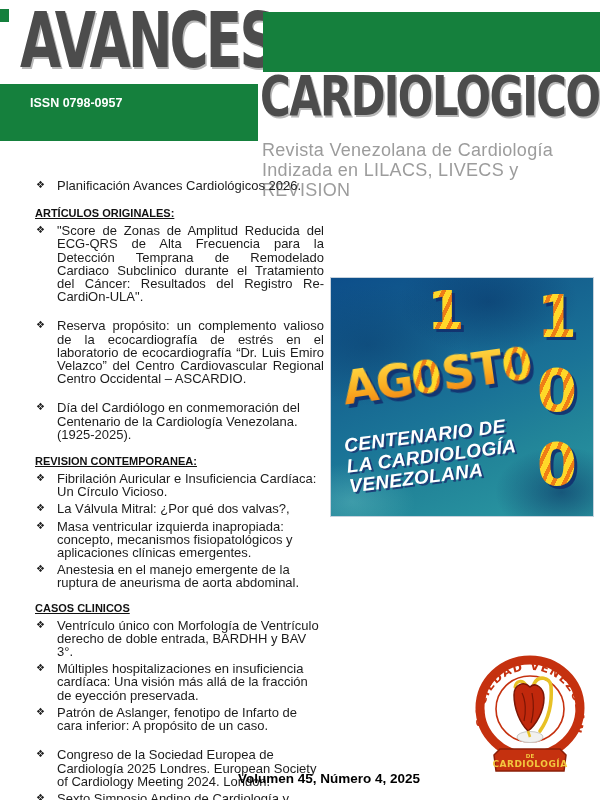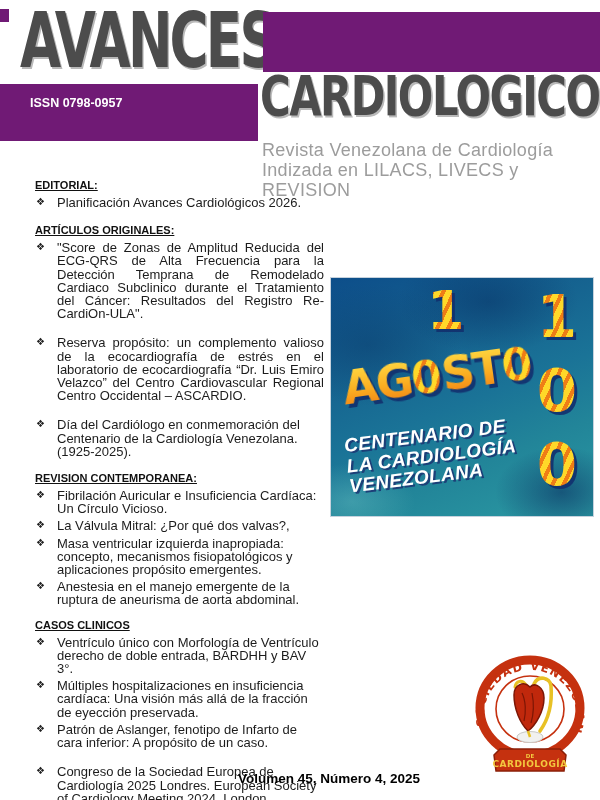--- a/index.html
+++ b/index.html
@@ -1,20 +1,20 @@
 <!DOCTYPE html>
 <html><head>
 <meta charset="utf-8">
 <style>
   html,body{margin:0;padding:0;background:#ffffff;}
   #page{position:relative;width:600px;height:800px;background:#fff;overflow:hidden;
         font-family:"Liberation Sans","DejaVu Sans",sans-serif;color:#1a1a1a;}
 
   
-  .red{background:#701a75;}
+  .red{background:#15803d;}
   #top-tick{position:absolute;left:0;top:9px;width:9px;height:13px;}
   #top-red-bar{position:absolute;left:263px;top:12px;width:337px;height:60px;}
   #title-avances{position:absolute;left:20px;top:-4px;font-family:"DejaVu Sans",sans-serif;
         font-weight:bold;font-size:76px;letter-spacing:-4px;color:#4c4c4c;
         transform:scaleX(0.70);transform-origin:left top;white-space:nowrap;
         text-shadow:2px 2px 0 #b9b9b9;}
   #issn-box{position:absolute;left:0;top:84px;width:258px;height:57px;box-sizing:border-box;
         padding:11px 0 0 30px;color:#fff;font-weight:bold;font-size:12.5px;line-height:1.35;}
   #title-cardiologicos{position:absolute;left:260px;top:64px;font-family:"DejaVu Sans",sans-serif;
         font-weight:bold;font-size:55px;letter-spacing:-2px;color:#4c4c4c;
@@ -88,21 +88,20 @@
   </div>
   <div id="title-cardiologicos">CARDIOLOGICOS</div>
 
   <div id="subtitle">
     <div>Revista Venezolana de Cardiología</div>
     <div>Indizada en LILACS, LIVECS y REVISION</div>
   </div>
 
   <div id="toc">
       <section class="toc-section sec-0">
-        <h2 class="section-heading">EDITORIAL:</h2>
         <div class="toc-item">
           <span class="bullet">❖</span>
           <span class="item-text">Planificación Avances Cardiológicos 2026.</span>
         </div>
       </section>
       <section class="toc-section sec-1">
         <h2 class="section-heading">ARTÍCULOS ORIGINALES:</h2>
         <div class="toc-item">
           <span class="bullet">❖</span>
           <span class="item-text">"Score de Zonas de Amplitud Reducida del ECG-QRS de Alta Frecuencia para la Detección Temprana de Remodelado Cardiaco Subclinico durante el Tratamiento del Cáncer: Resultados del Registro Re-CardiOn-ULA".</span>
@@ -123,21 +122,21 @@
         <div class="toc-item">
           <span class="bullet">❖</span>
           <span class="item-text">Fibrilación Auricular e Insuficiencia Cardíaca: Un Círculo Vicioso.</span>
         </div>
         <div class="toc-item">
           <span class="bullet">❖</span>
           <span class="item-text">La Válvula Mitral: ¿Por qué dos valvas?,</span>
         </div>
         <div class="toc-item">
           <span class="bullet">❖</span>
-          <span class="item-text">Masa ventricular izquierda inapropiada: concepto, mecanismos fisiopatológicos y aplicaciones propósito emergentes.</span>
+          <span class="item-text">Masa ventricular izquierda inapropiada: concepto, mecanismos fisiopatológicos y aplicaciones clínicas emergentes.</span>
         </div>
         <div class="toc-item">
           <span class="bullet">❖</span>
           <span class="item-text">Anestesia en el manejo emergente de la ruptura de aneurisma de aorta abdominal.</span>
         </div>
       </section>
       <section class="toc-section sec-4">
         <h2 class="section-heading">CASOS CLINICOS</h2>
         <div class="toc-item">
           <span class="bullet">❖</span>

